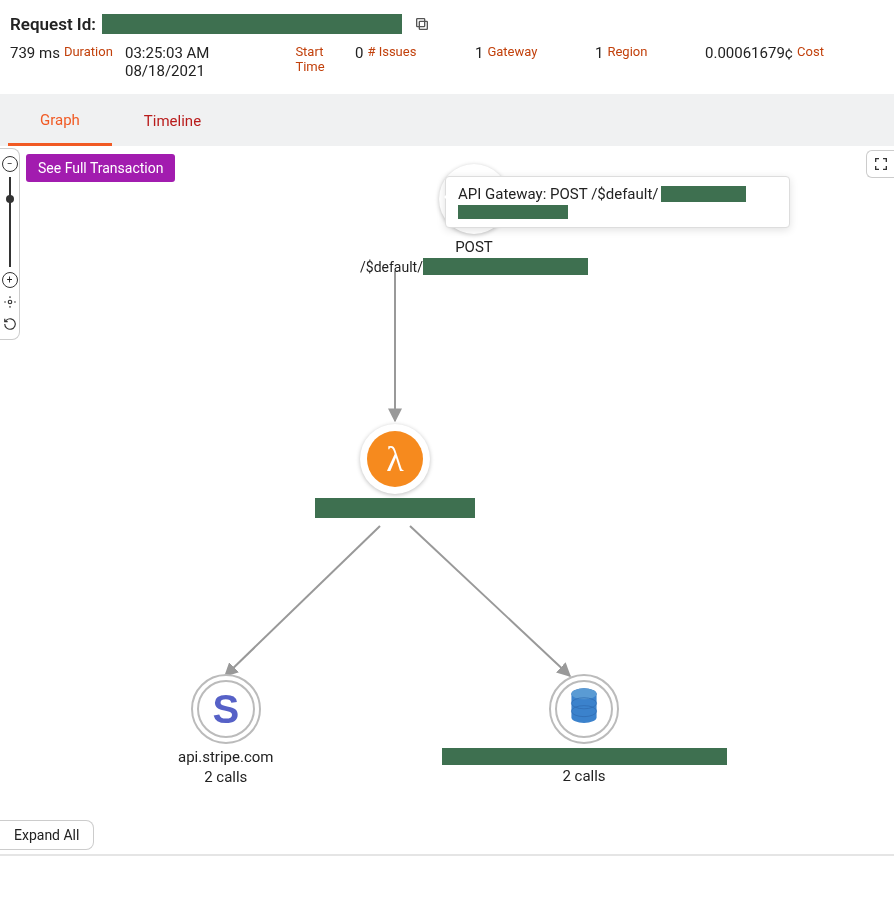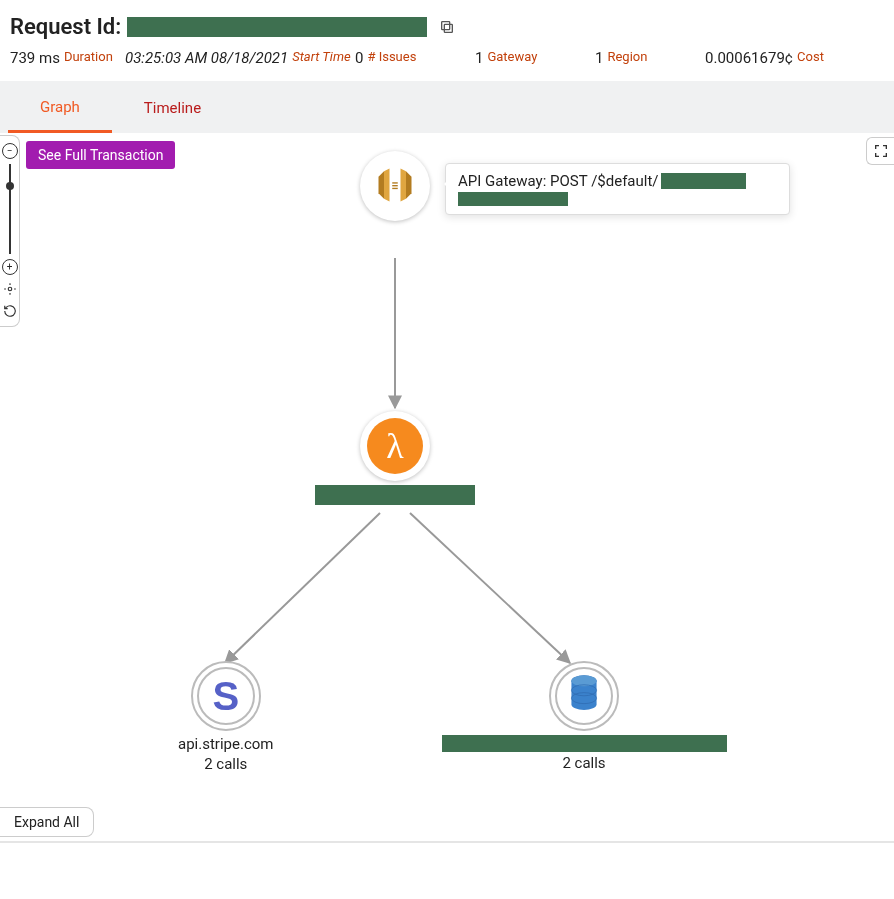--- a/index.html
+++ b/index.html
@@ -15,21 +15,21 @@
   }
 
   
   .header-row {
     display: flex;
     align-items: center;
     padding: 14px 10px 6px 10px;
     gap: 6px;
   }
   .header-row .label {
-    font-size: 22px;
+    font-size: 17px;
     font-weight: 600;
   }
   .redact {
     background: #3e7050;
     display: inline-block;
     height: 18px;
   }
   .redact-lg { width: 300px; height: 20px; }
   .copy-icon { cursor: pointer; color: #555; margin-left: 6px; }
   .copy-icon svg { width: 16px; height: 16px; display:block; }
@@ -40,21 +40,21 @@
     padding: 4px 10px 14px 10px;
     gap: 0;
   }
   .stat {
     display: flex;
     gap: 4px;
   }
   .stat-value { font-size: 15px; color: #222; }
   .stat-label { font-size: 13px; color: #c2410c; }
   .stat.c1 { width: 115px; }
-  .stat.c2 { width: 230px; font-style: italic; }
+  .stat.c2 { width: 230px; }
   .stat.c3 { width: 120px; }
   .stat.c4 { width: 120px; }
   .stat.c5 { width: 110px; }
   .stat.c6 { flex: 1; }
 
   
   .tabs-bar {
     background: #f0f1f2;
     display: flex;
     padding: 4px 8px;
@@ -319,20 +319,27 @@
             <polygon points="48,12 40,8 40,56 48,52" fill="#e0a640"></polygon>
             <polygon points="8,20 16,12 16,52 8,44" fill="#b37c20"></polygon>
             <polygon points="56,20 48,12 48,52 56,44" fill="#b37c20"></polygon>
             <rect x="28" y="28" width="8" height="2" fill="#b37c20"></rect>
             <rect x="28" y="32" width="8" height="2" fill="#b37c20"></rect>
             <rect x="28" y="36" width="8" height="2" fill="#b37c20"></rect>
           </g>
         </svg>
       </span>
     </div>
+    <div class="node-label">
+      <span>POST</span>
+      <span class="node-sub">
+        <span>/$default/</span>
+          <span class="redact" style="width:165px; height:17px;"></span>
+      </span>
+    </div>
   </div>
 
   <div class="tooltip" style="left:445px; top:30px; width:345px;">
     <div class="line">
       <span>API Gateway: POST /$default/</span>
         <span class="redact" style="width:85px; height:16px; margin-left:2px;"></span>
     </div>
     <div class="line" style="margin-top:2px;">
       <span class="redact" style="width:110px; height:14px;"></span>
     </div>

